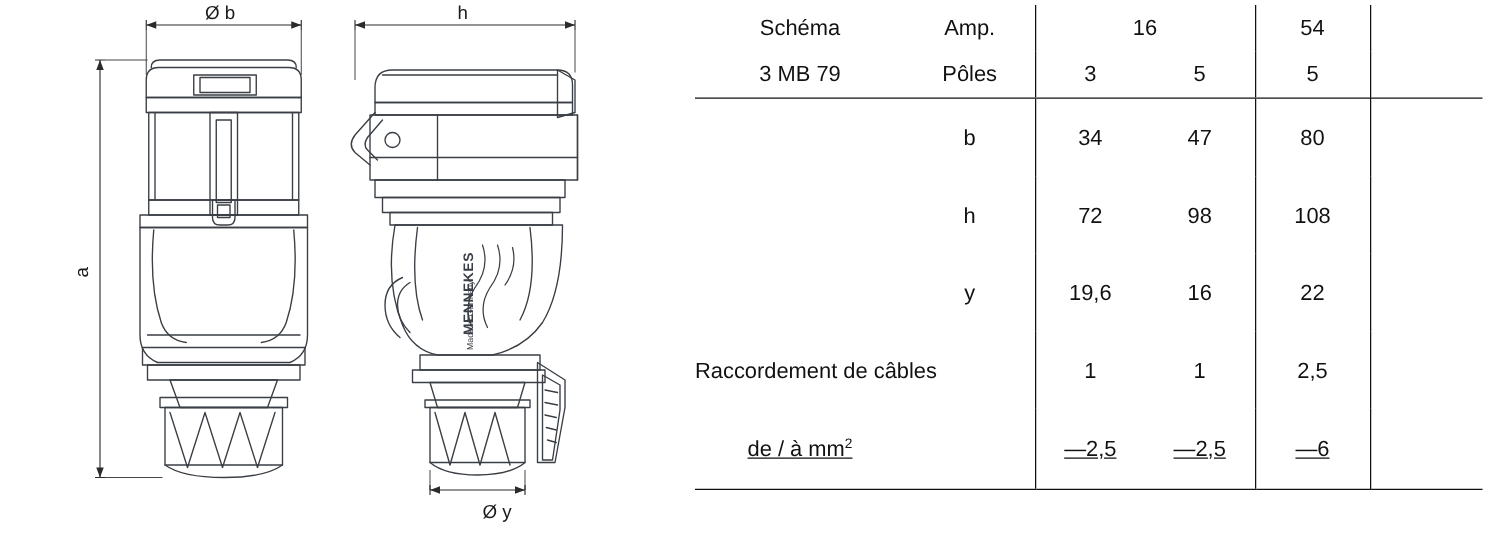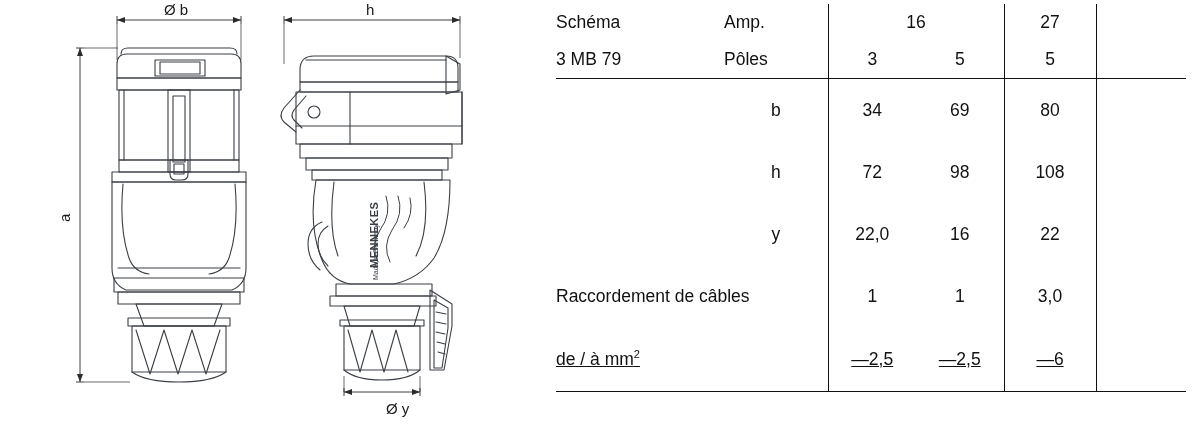--- a/index.html
+++ b/index.html
@@ -55,21 +55,21 @@
     font-weight: normal;
     color: #111;
   }
   .col-label   { width: 168px; }
   .col-sub     { width: 104px; }
   .col-v1      { width: 88px;  }
   .col-v2      { width: 88px;  }
   .col-v3      { width: 92px;  }
   .col-pad     { width: 90px;  }
 
-  .t-left   { text-align: left; padding-left: 8px; }
+  .t-left   { text-align: center; padding-left: 8px; }
   .t-center { text-align: center; }
   .bold     { font-weight: bold; }
   .bb { border-bottom: 1.6px solid #111 !important; }
   .bl { border-left: 1.6px solid #111 !important; }
   .br { border-right: 1.6px solid #111 !important; }
 
   .hdr-row td { height: 28px; }
   .hdr-row2 td { height: 28px; margin-top: 45px; }
   .data-row td { height: 47px; }
   .data-row-tall td { height: 48px; text-decoration: underline; }
@@ -231,67 +231,67 @@
         <col class="col-v2">
         <col class="col-v3">
         <col class="col-pad">
       </colgroup>
       <tbody>
 
         <tr class="hdr-row">
           <td class="t-left bold">Schéma</td>
           <td class="t-left">Amp.</td>
           <td class="bl amp-group" colspan="2">16</td>
-          <td class="bl br amp-group">27</td>
+          <td class="bl br amp-group">54</td>
           <td></td>
         </tr>
 
         <tr class="hdr-row2 bb">
           <td class="t-left bold bb">3 MB 79</td>
           <td class="t-left bb">Pôles</td>
           <td class="bl bb t-center">3</td>
           <td class="bb t-center">5</td>
           <td class="bl br bb t-center">5</td>
           <td class="bb"></td>
         </tr>
 
 
         <tr class="data-row">
           <td class="t-left"></td>
           <td class="t-center bold">b</td>
           <td class="bl t-center">34</td>
-          <td class="t-center">69</td>
+          <td class="t-center">47</td>
           <td class="bl br t-center">80</td>
           <td></td>
         </tr>
 
         <tr class="data-row">
           <td class="t-left"></td>
           <td class="t-center bold">h</td>
           <td class="bl t-center">72</td>
           <td class="t-center">98</td>
           <td class="bl br t-center">108</td>
           <td></td>
         </tr>
 
         <tr class="data-row">
           <td class="t-left"></td>
           <td class="t-center bold">y</td>
-          <td class="bl t-center">22,0</td>
+          <td class="bl t-center">19,6</td>
           <td class="t-center">16</td>
           <td class="bl br t-center">22</td>
           <td></td>
         </tr>
 
         <tr class="data-row">
           <td class="t-left nowrap">Raccordement de câbles</td>
           <td class="t-center"></td>
           <td class="bl t-center">1</td>
           <td class="t-center">1</td>
-          <td class="bl br t-center">3,0</td>
+          <td class="bl br t-center">2,5</td>
           <td></td>
         </tr>
 
         <tr class="data-row-tall bb">
           <td class="t-left bb">
             <span>de / à mm</span><span class="sup">2</span>
           </td>
           <td class="t-center bb"></td>
           <td class="bl bb t-center">—2,5</td>
           <td class="bb t-center">—2,5</td>

